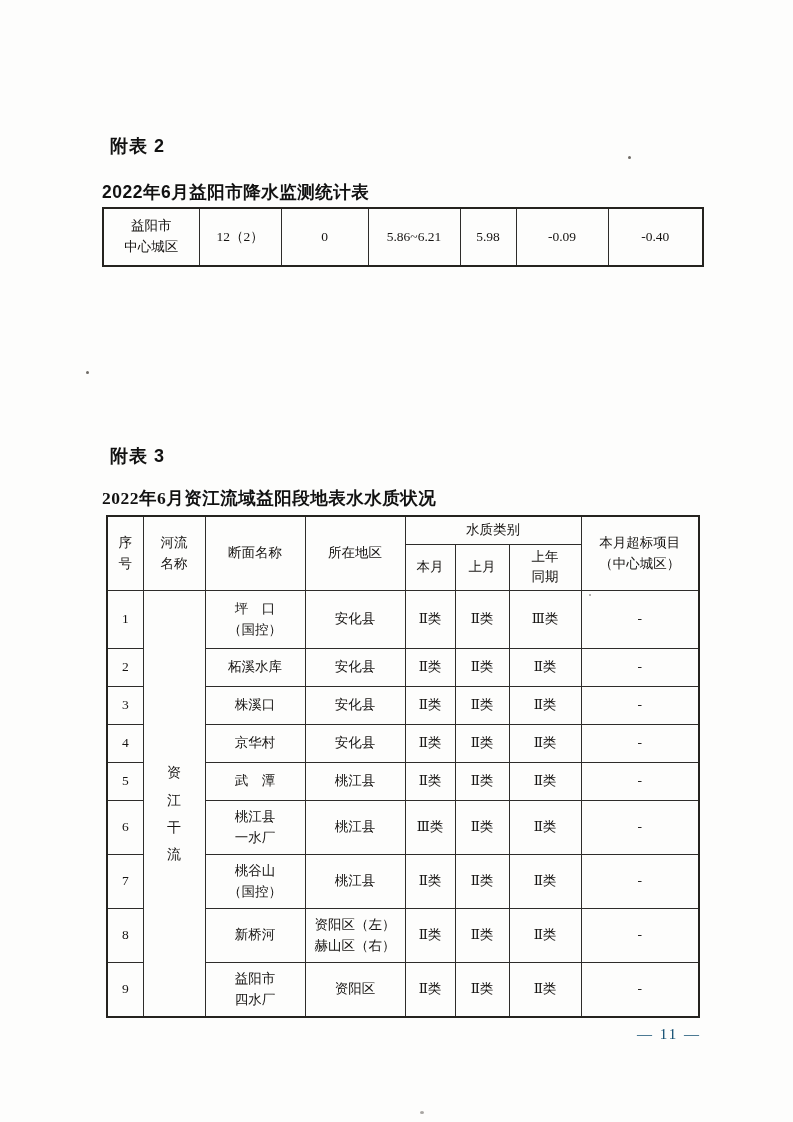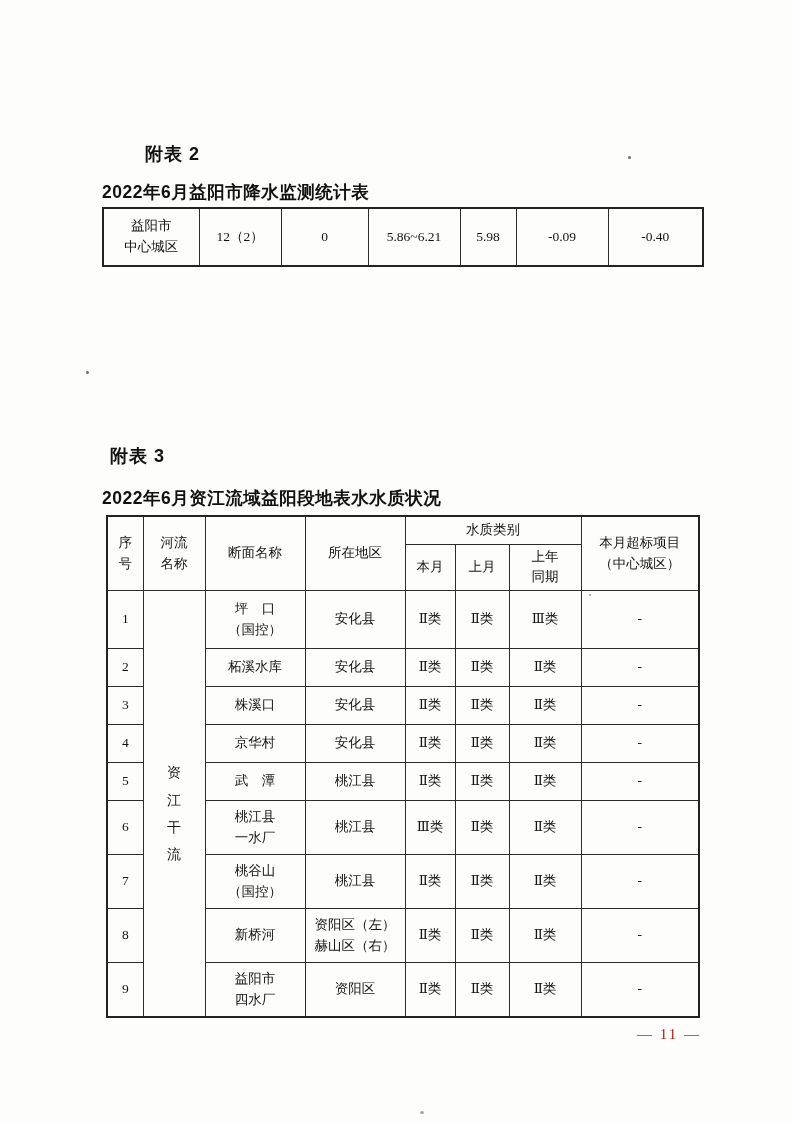--- a/index.html
+++ b/index.html
@@ -6,29 +6,29 @@
   html,body { background:#e8e8e8; }
   body { font-family:"Liberation Serif","DejaVu Serif",serif; color:#111; }
   .page {
     position:relative; width:793px; height:1122px; margin:0 auto;
     background:#fdfdfc; overflow:hidden;
   }
   .appendix-label {
     position:absolute; left:110px; font-size:18px; font-weight:600;
     font-family:"Liberation Sans","DejaVu Sans",sans-serif; letter-spacing:1px;
   }
-  #a2-label { top:142px;margin-left:35px; }
+  #a2-label { top:134px; }
   #a3-label { top:444px; }
   .table-title {
     position:absolute; left:102px; width:600px; 
     font-size:17.5px; font-weight:bold; letter-spacing:0.5px;
     font-family:"Liberation Sans","DejaVu Sans",sans-serif;
   }
   #t2-title { top:180px; }
-  #t3-title { top:486px; }
+  #t3-title { top:486px;font-family:Liberation Serif, serif; }
   table {
     position:absolute; border-collapse:collapse; table-layout:fixed;
     background:transparent;
   }
   #t2 { left:102px; top:207px; width:600px; }
   #t3 { left:106px; top:515px; width:592px; }
   td {
     border:1px solid #2e2c2a; text-align:center; vertical-align:middle;
     font-size:13.5px; line-height:1.55; white-space:pre-line; padding:2px 3px;
     color:#161412;
@@ -41,21 +41,21 @@
   .hq td  { height:28px; }
   .hs td  { height:44px; }
   
   .v-river { vertical-align:middle; }
   .v-river .vtext {
     display:inline-block; width:1.05em; word-break:break-all;
     line-height:1.95; font-size:14px; letter-spacing:0;
   }
   .page-number {
     position:absolute; right:92px; top:1026px; font-size:15px;
-    letter-spacing:2px; color:#b91c1c;
+    letter-spacing:2px; color:#0c4a6e;
   }
   
   .speck { position:absolute; background:#6f6b66; border-radius:50%; }
   #sp1 { left:628px; top:156px; width:3px; height:3px; }
   #sp2 { left:86px;  top:371px; width:3px; height:3px; }
   #sp3 { left:420px; top:1111px; width:4px; height:3px; opacity:.6; }
   #sp4 { left:589px; top:594px; width:2px; height:2px; opacity:.7; }
 </style>
 </head>
 <body>

